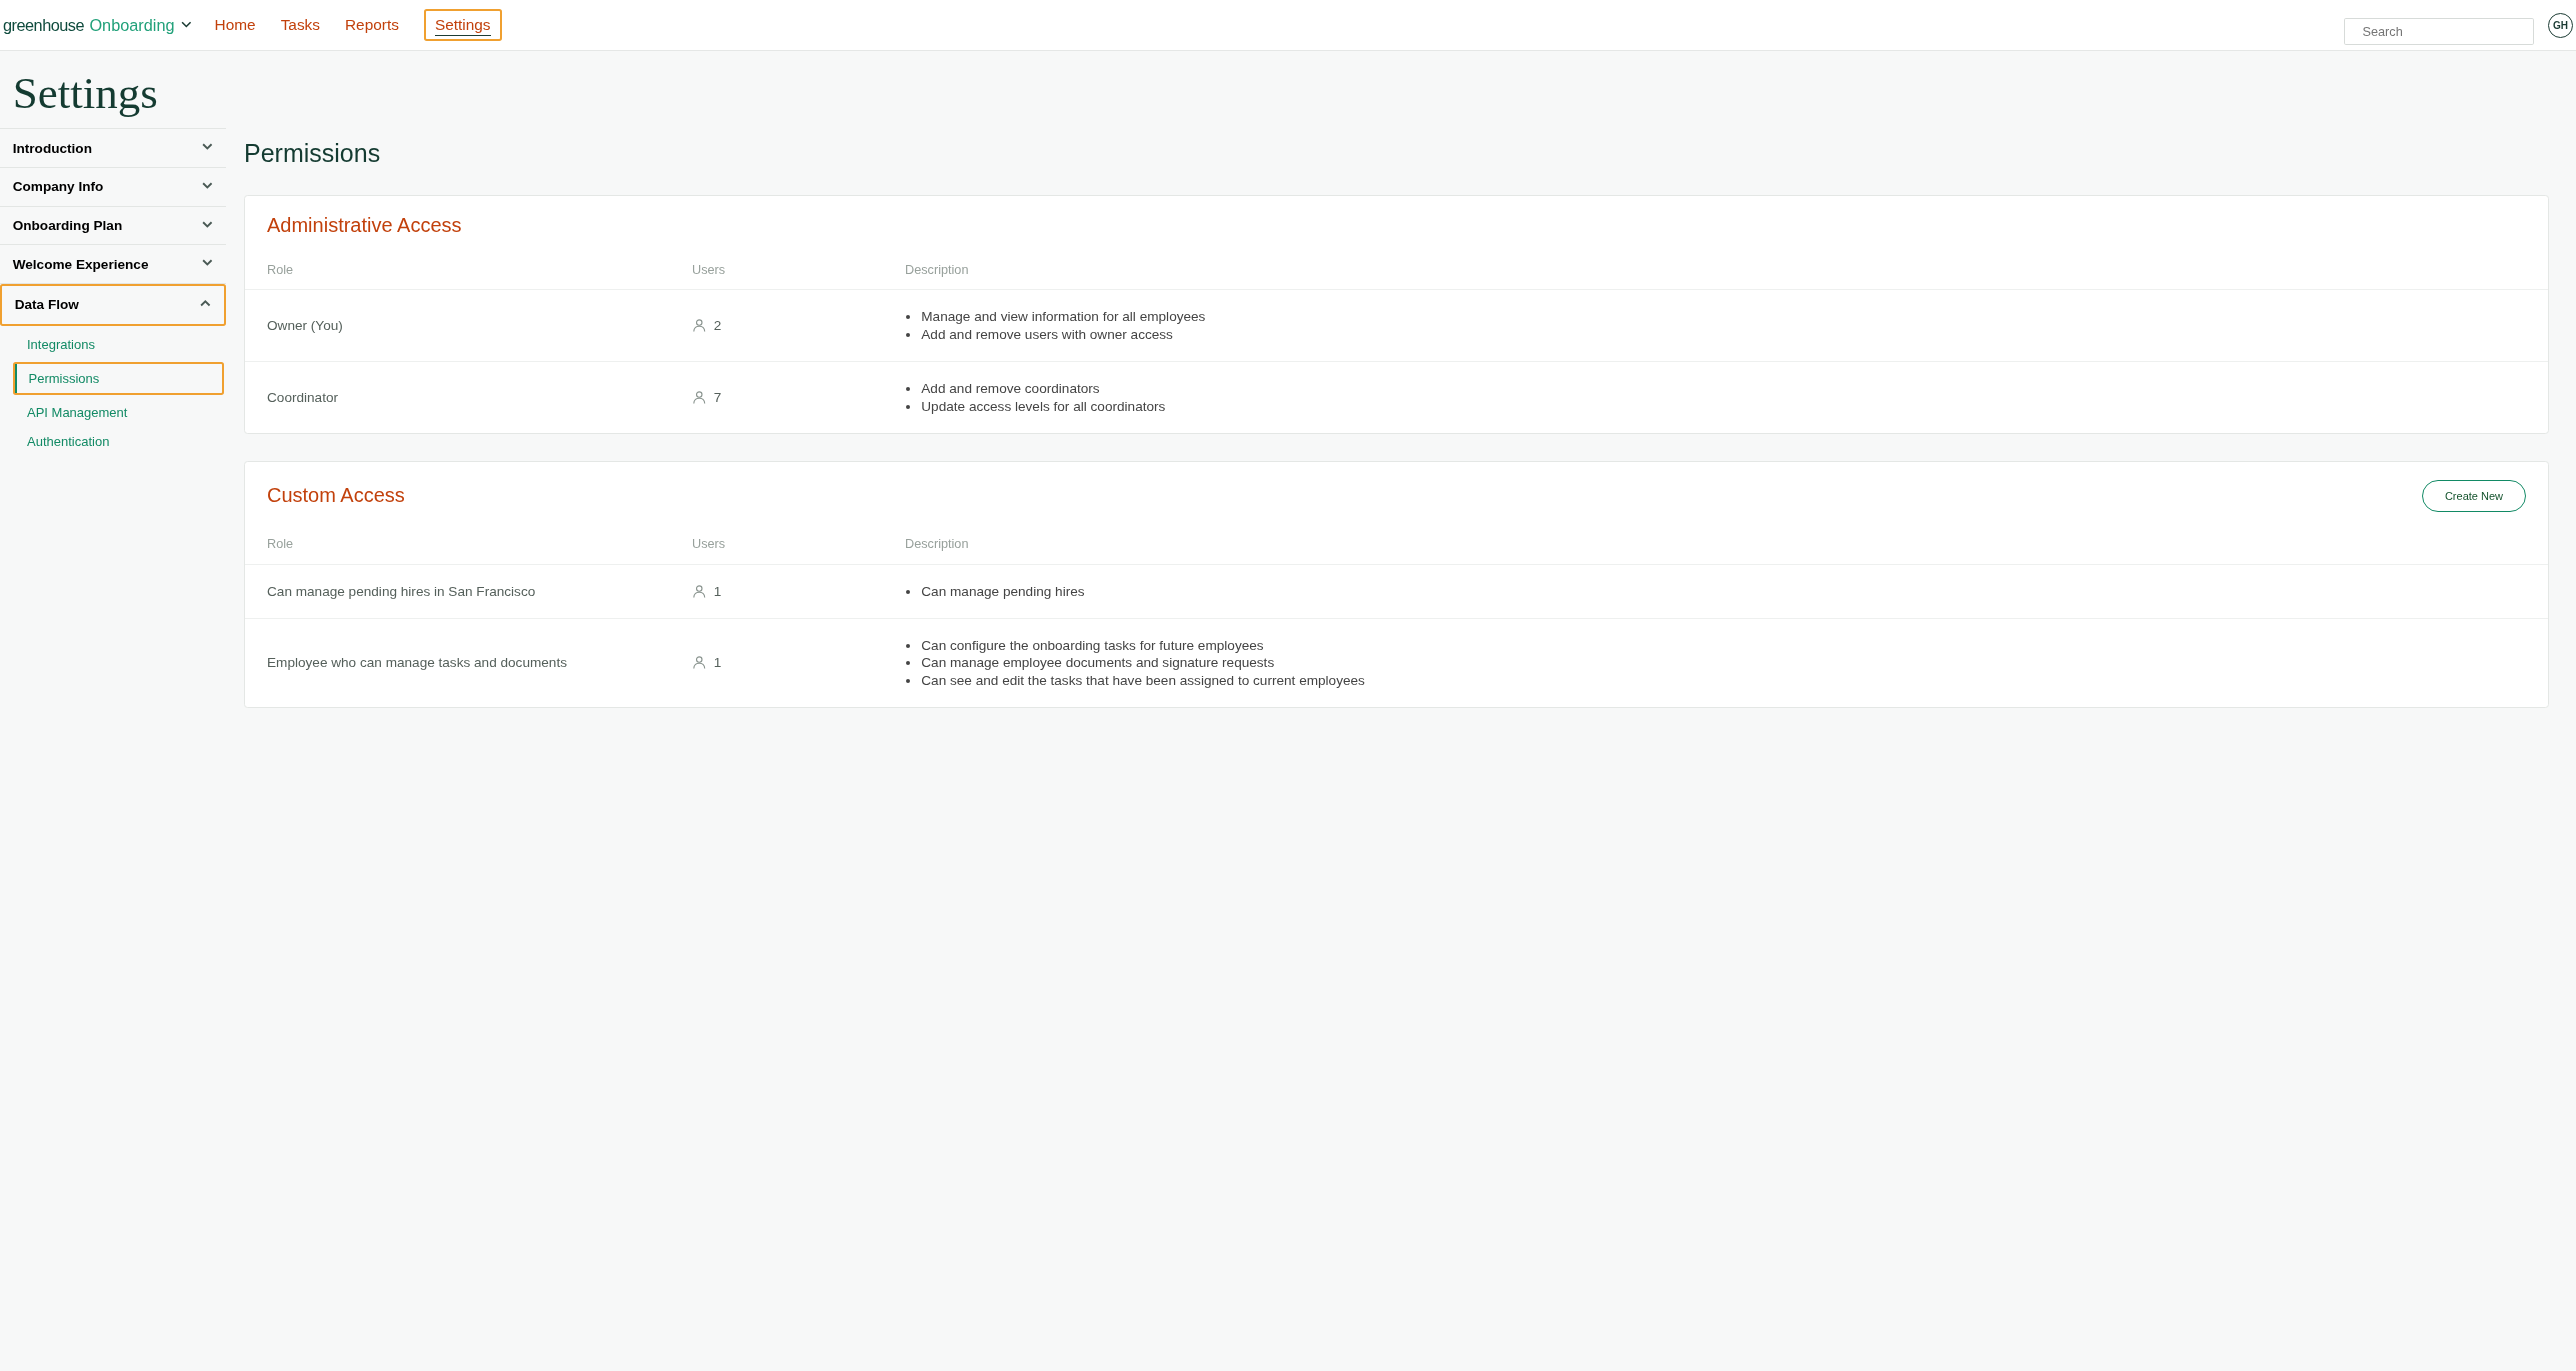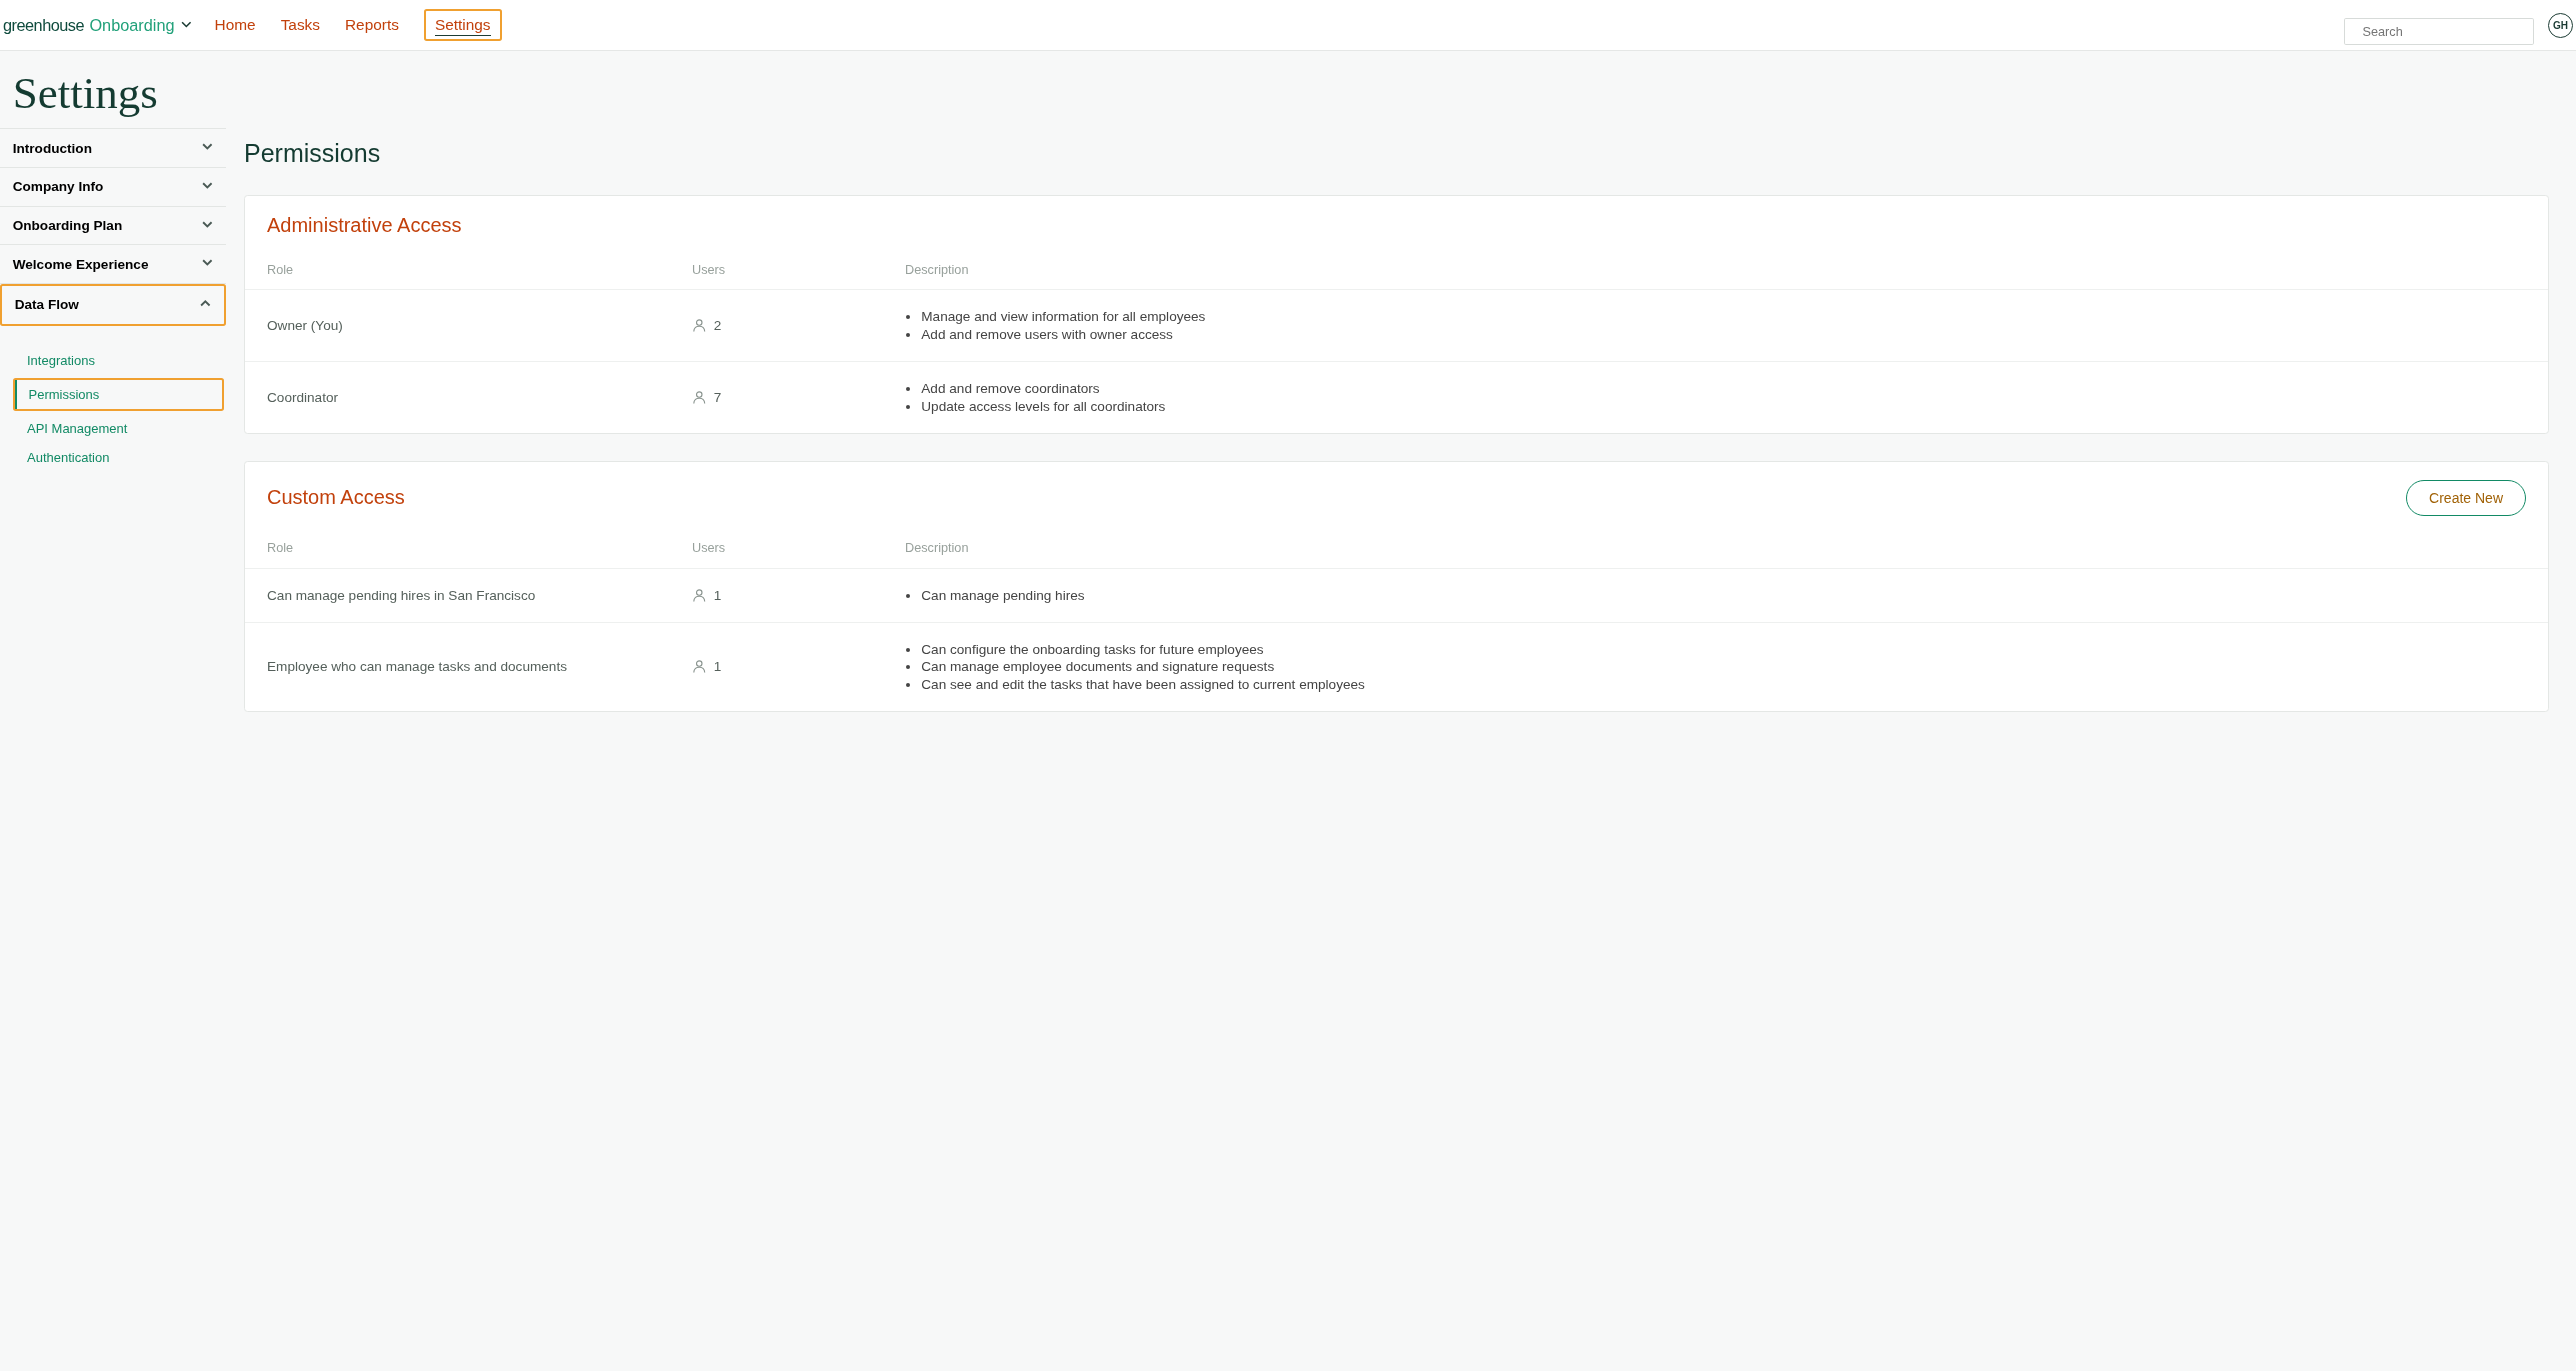--- a/index.html
+++ b/index.html
@@ -90,21 +90,21 @@
   color: #000000;
   cursor: pointer;
 }
 .side-item:first-of-type { border-top: 0.9px solid #e3e6e4; }
 .side-item.highlight {
   border: 2.3px solid #f0a030;
   border-radius: 2.7px;
   text-align: center;
 }
 .side-item .chev { color: #4a5a55; }
-.sub-items { padding: 20px 0; }
+.sub-items { padding: 4px 0; }
 .sub-item {
   padding: 7.2px 12.7px 7.2px 27px;
   font-size: 13px;
   color: #128a65;
   cursor: pointer;
 }
 .sub-item.active {
   border-left: 2.7px solid #128a65;
   padding-left: 24.4px;
   color: #128a65;
@@ -138,25 +138,25 @@
   justify-content: space-between;
   padding: 18px 22px 9px;
 }
 .panel-title {
   font-size: 20px;
   color: #c2410c;
   font-weight: 400;
 }
 .create-btn {
   border: 1.4px solid #128a65;
-  color: #a16207;
+  color: #14532d;
   background: #fff;
   border-radius: 22px;
   padding: 9px 22px;
-  font-size: 14px;
+  font-size: 11px;
   cursor: pointer;
 }
 .table-head {
   display: flex;
   padding: 16.3px 22px 12.7px;
   color: #98a19c;
   font-size: 12.7px;
 }
 .col-role { flex: 0 0 425px; }
 .col-users { flex: 0 0 213px; display:flex; align-items:center; gap:7.2px;}

